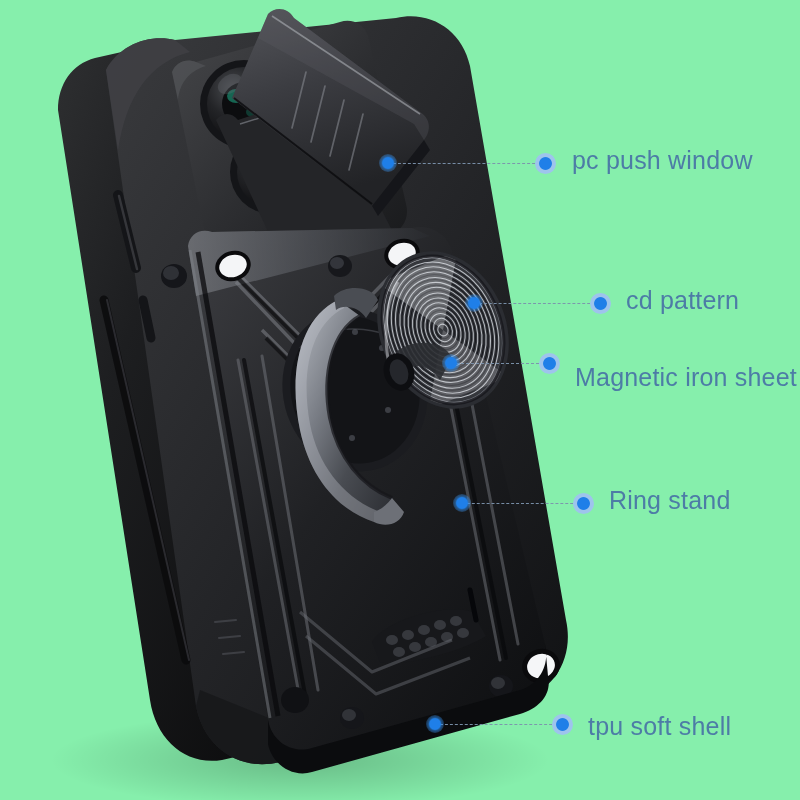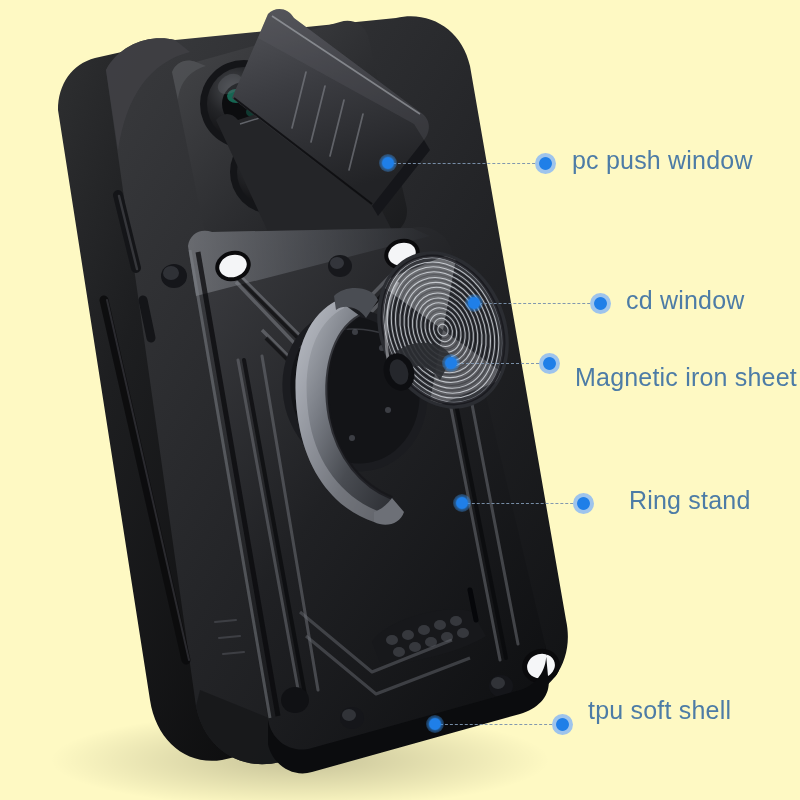--- a/index.html
+++ b/index.html
@@ -1,18 +1,18 @@
 <!DOCTYPE html>
 <html><head>
 <meta charset="utf-8">
 <style>
   html,body{margin:0;padding:0;background:#fff;}
   body{width:800px;height:800px;overflow:hidden;
        font-family:"Liberation Sans","DejaVu Sans",sans-serif;}
-  #stage{position:relative;width:800px;height:800px;background:#fef9c3;}
+  #stage{position:relative;width:800px;height:800px;background:#86efac;}
 
   
   #product{position:absolute;left:0;top:0;width:800px;height:800px;}
   .anchor-dot{position:absolute;width:18px;height:18px;border-radius:50%;
       background:radial-gradient(circle at 50% 50%,#1f7fe8 0 42%,rgba(47,140,236,.55) 52%,rgba(90,165,240,.18) 78%,rgba(120,180,245,0) 100%);}
   .lead{position:absolute;height:0;border-top:1.6px dashed #7c93ad;opacity:.95;}
   .end-dot{position:absolute;width:21px;height:21px;border-radius:50%;
       background:radial-gradient(circle at 50% 50%,#1f7fe8 0 40%,#9ec4ec 46% 72%,rgba(158,196,236,.35) 80%,rgba(158,196,236,0) 100%);}
   .clabel{position:absolute;color:#4d7ca6;white-space:nowrap;font-weight:300;
       letter-spacing:.2px;line-height:1;}
@@ -337,28 +337,28 @@
   </svg>
 
   <div id="callouts">
       <div class="lead" style="left: 388px; top: 163px; width: 157px;"></div>
       <div class="anchor-dot" style="left: 379px; top: 154px;"></div>
       <div class="end-dot" style="left: 534.5px; top: 152.5px;"></div>
       <div class="clabel" style="left: 572px; top: 147.5px; font-size: 25px; color: rgb(77, 124, 166);">pc push window</div>
       <div class="lead" style="left: 474px; top: 303px; width: 126px;"></div>
       <div class="anchor-dot" style="left: 465px; top: 294px;"></div>
       <div class="end-dot" style="left: 589.5px; top: 292.5px;"></div>
-      <div class="clabel" style="left: 626px; top: 287.5px; font-size: 25px; color: rgb(77, 124, 166);">cd window</div>
+      <div class="clabel" style="left: 626px; top: 287.5px; font-size: 25px; color: rgb(77, 124, 166);">cd pattern</div>
       <div class="lead" style="left: 451px; top: 363px; width: 98px;"></div>
       <div class="anchor-dot" style="left: 442px; top: 354px;"></div>
       <div class="end-dot" style="left: 538.5px; top: 352.5px;"></div>
       <div class="clabel" style="left: 575px; top: 365px; font-size: 25px; color: rgb(77, 124, 166);">Magnetic iron sheet</div>
       <div class="lead" style="left: 462px; top: 503px; width: 121px;"></div>
       <div class="anchor-dot" style="left: 453px; top: 494px;"></div>
       <div class="end-dot" style="left: 572.5px; top: 492.5px;"></div>
-      <div class="clabel" style="left: 609px; top: 487.5px; font-size: 25px; color: rgb(77, 124, 166); margin-left: 20px;">Ring stand</div>
+      <div class="clabel" style="left: 609px; top: 487.5px; font-size: 25px; color: rgb(77, 124, 166);">Ring stand</div>
       <div class="lead" style="left: 435px; top: 724px; width: 127px;"></div>
       <div class="anchor-dot" style="left: 426px; top: 715px;"></div>
       <div class="end-dot" style="left: 551.5px; top: 713.5px;"></div>
-      <div class="clabel" style="left: 588px; top: 698px; font-size: 25px; color: rgb(77, 124, 166);">tpu soft shell</div>
+      <div class="clabel" style="left: 588px; top: 714px; font-size: 25px; color: rgb(77, 124, 166);">tpu soft shell</div>
     </div>
 
 </div>
 
 </body></html>

